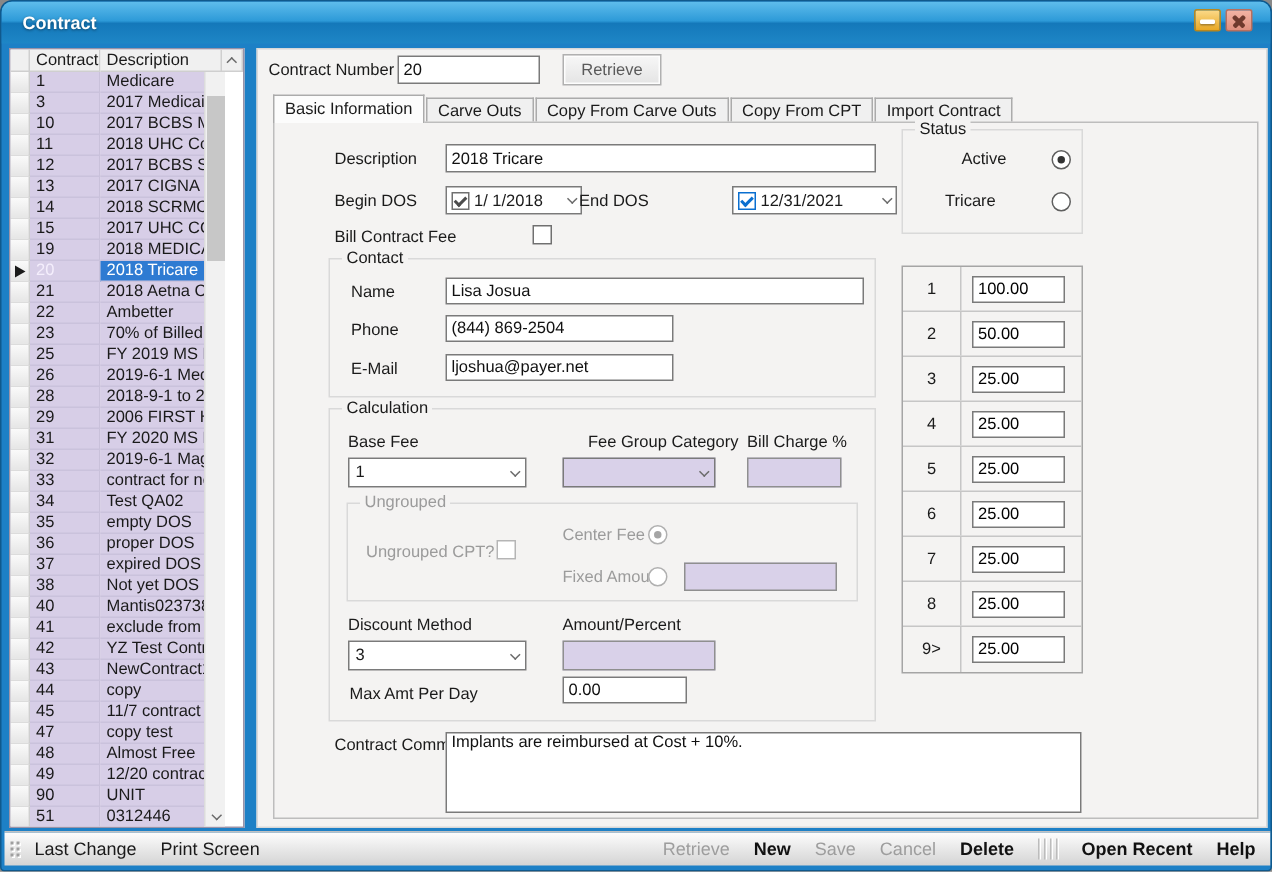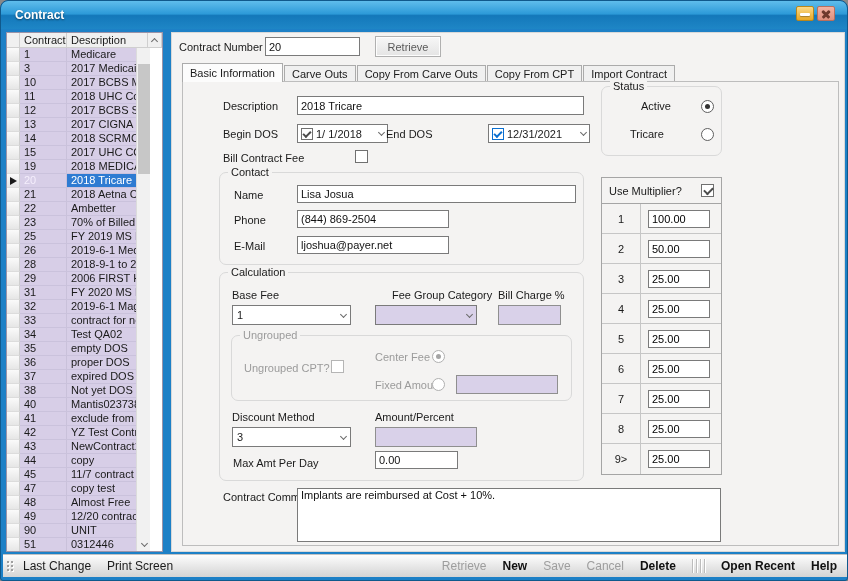--- a/index.html
+++ b/index.html
@@ -52,21 +52,21 @@
   .main { position:absolute; left:170px; top:31px; width:674px; height:520px; background:#f4f3f2; border:1px solid #d8d8d8; }
   .lbl { position:absolute; white-space:nowrap; font-size:11px; color:#1a1a1a; }
   .lbl.dis { color:#9b9b9b; }
   .tbox { position:absolute; background:#fff; border:1px solid #7a7a7a; font-family:"Liberation Sans",sans-serif; font-size:11px; padding:0 3px; color:#111; outline:none; }
   .lav { background:#d9d1e9 !important; border:1px solid #8f8f8f; }
   .btn { position:absolute; background:linear-gradient(#f7f7f7,#e4e4e4); border:1px solid #b0b0b0; box-shadow:inset 0 0 0 1px #fdfdfd; color:#5a5a5a; font-size:11px; text-align:center; }
   .tabs { position:absolute; left:181px; top:62px; display:flex; align-items:flex-end; height:19px; }
   .tab { background:#f0f0f0; border:1px solid #ababab; border-bottom:none; padding:2px 7px 3px 7px; margin-right:1px; font-size:11px; height:17px; }
   .tab.active { background:#fcfcfc; height:19px; padding-top:3px; position:relative; z-index:3; }
   .tabpanel { position:absolute; left:181px; top:80px; width:657px; height:465px; background:#f4f3f2; border:1px solid #bdbdbd; }
-  .group { position:absolute; border:1px solid #d9d9d9; border-radius:7px; }
+  .group { position:absolute; border:1px solid #d9d9d9; border-radius:0; }
   .gtitle { position:absolute; top:-7px; left:8px; background:#f4f3f2; padding:0 3px; font-size:11px; white-space:nowrap; }
   .gtitle.dis { color:#9b9b9b; }
   .cb { position:absolute; width:13px; height:13px; background:#fff; border:1px solid #707070; }
   .cb.dis { border-color:#b5b5b5; }
   .radio { position:absolute; width:13px; height:13px; border:1px solid #5f5f5f; border-radius:50%; background:#fff; }
   .radio.sel::after { content:""; position:absolute; inset:3px; background:#333; border-radius:50%; }
   .radio.dis { border-color:#b0b0b0; }
   .radio.dis.sel::after { background:#a5a5a5; }
   .combo { position:absolute; background:#fff; border:1px solid #7a7a7a; display:flex; align-items:center; padding:0 4px; font-size:11px; }
   .combo .chev { margin-left:auto; }
@@ -336,21 +336,21 @@
   <input class="tbox" style="left: 296px; top: 95px; width: 287px; height: 19px;" value="2018 Tricare">
 
   <span class="lbl" style="left:222px; top:127px;">Begin DOS</span>
   <div class="dtp" style="left:296px; top:123px; width:91px; height:19px;">
     <span class="box checked"></span>
     <span>1/ 1/2018</span>
     <span class="chev d"></span>
   </div>
 
   <span class="lbl" style="left:385px; top:127px;">End DOS</span>
-  <div class="dtp" style="left:487px; top:123px; width:102px; height:19px;">
+  <div class="dtp" style="left:487px; top:123px; width:110px; height:19px;">
     <span class="box checked blue"></span>
     <span>12/31/2021</span>
     <span class="chev d"></span>
   </div>
 
   <span class="lbl" style="left:222px; top:151px;">Bill Contract Fee</span>
   <span class="cb" style="left:354px; top:149px;"></span>
 
   <div class="group" style="left:600px; top:85px; width:121px; height:70px;">
     <span class="gtitle">Status</span>
@@ -401,24 +401,20 @@
   <div class="combo" style="left:231px; top:426px; width:119px; height:20px;">
     <span>3</span>
     <span class="chev d"></span>
   </div>
   <span class="lbl" style="left:374px; top:410px;">Amount/Percent</span>
   <div class="tbox lav" style="left:374px; top:426px; width:102px; height:20px;"></div>
   <span class="lbl" style="left:232px; top:456px;">Max Amt Per Day</span>
   <input class="tbox" style="left: 374px; top: 450px; width: 83px; height: 18px;" value="0.00">
 
   <div class="mult">
-    <div class="mult-head">
-      <span>Use Multiplier?</span>
-      <span class="mcb"></span>
-    </div>
     <div>
         <div class="mrow">
           <div class="mlab">1</div>
           <div class="mfield">
             <input value="100.00" style="">
           </div>
         </div>
         <div class="mrow">
           <div class="mlab">2</div>
           <div class="mfield">

